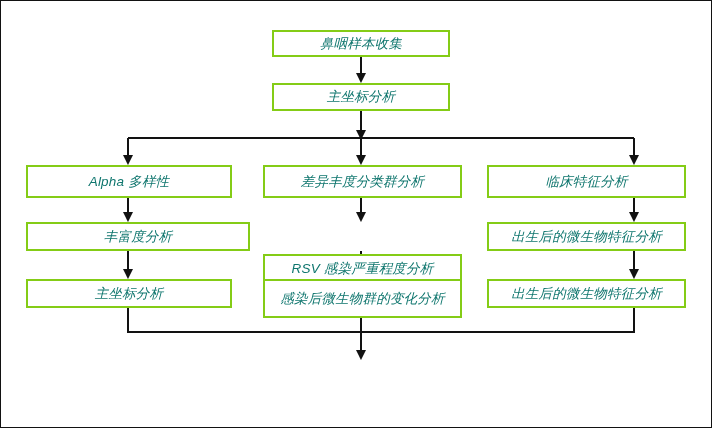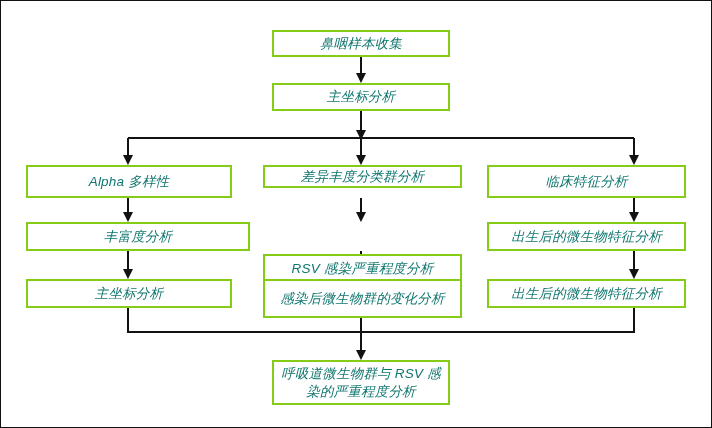--- a/index.html
+++ b/index.html
@@ -53,21 +53,21 @@
     font-style: italic;
   }
   
   .n-collect   { left: 272px; top: 30px;  width: 178px; height: 27px; }
   .n-microbiome{ left: 272px; top: 83px;  width: 178px; height: 28px; }
 
   .n-l1 { left: 26px;  top: 165px; width: 206px; height: 33px; text-align: right; }
   .n-l2 { left: 26px;  top: 222px; width: 224px; height: 29px; }
   .n-l3 { left: 26px;  top: 279px; width: 206px; height: 29px; }
 
-  .n-m1 { left: 263px; top: 165px; width: 199px; height: 23px; }
+  .n-m1 { left: 263px; top: 165px; width: 199px; height: 33px; }
   .n-m2 { left: 263px; top: 222px; width: 199px; height: 29px; margin-top: 32px; }
   .n-m3 { left: 263px; top: 279px; width: 199px; height: 39px; }
 
   .n-r1 { left: 487px; top: 165px; width: 199px; height: 33px; }
   .n-r2 { left: 487px; top: 222px; width: 199px; height: 29px; }
   .n-r3 { left: 487px; top: 279px; width: 199px; height: 29px; }
 
   .n-final { left: 272px; top: 360px; width: 178px; height: 45px; font-size: 13.5px; }
 </style>
 </head>
@@ -144,18 +144,14 @@
   <div class="node n-r1">
     <span>临床特征分析</span>
   </div>
   <div class="node n-r2">
     <span>出生后的微生物特征分析</span>
   </div>
   <div class="node n-r3">
     <span>出生后的微生物特征分析</span>
   </div>
 
-  <div class="node n-final">
-    <span>呼吸道微生物群与 RSV 感
-染的严重程度分析</span>
-  </div>
 
 </div>
 
 </body></html>

